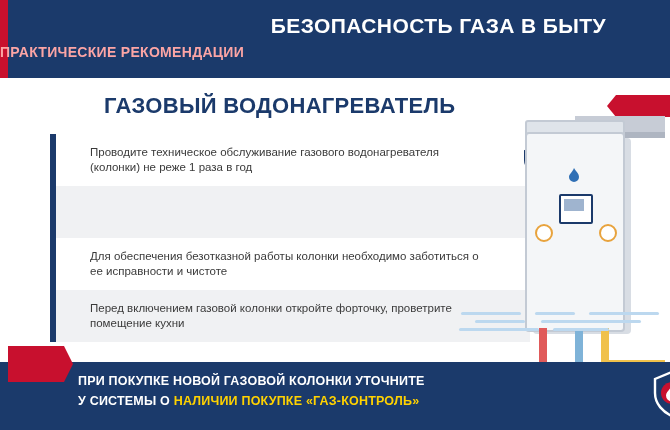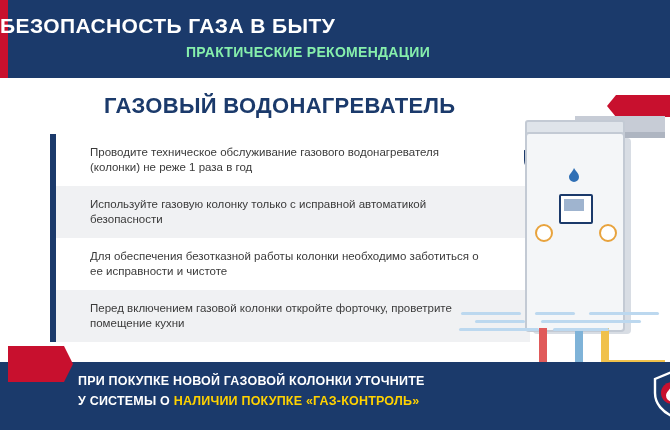--- a/index.html
+++ b/index.html
@@ -19,30 +19,30 @@
   .header{
     position:absolute;left:0;top:0;width:670px;height:78px;
     background:#1b3a6b;
   }
   .header-accent{
     position:absolute;left:0;top:0;width:8px;height:78px;
     background:#c8102e;
   }
   .header-title{
     position:absolute;left:0;top:14px;width:606px;
-    text-align:left;
+    text-align:right;
     color:#ffffff;
     font-size:21px;
     font-weight:bold;
     letter-spacing:0.4px;
   }
   .header-sub{
     position:absolute;left:0;top:44px;width:616px;
-    text-align:center;
-    color:#86efac;
+    text-align:left;
+    color:#fca5a5;
     font-size:14px;
     font-weight:bold;
     letter-spacing:0.3px;
   }
   
   .section-title{
     position:absolute;left:104px;top:93px;
     color:#1b3a6b;
     font-size:22px;
     font-weight:bold;
@@ -207,21 +207,20 @@
       <div class="rule-icon">
         <svg width="34" height="34" viewBox="0 0 34 34">
           <path d="M17 3 L29 8 V17 C29 24 23 29 17 31 C11 29 5 24 5 17 V8 Z" fill="none" stroke="#1b3a6b" stroke-width="2"></path>
           <path d="M11 17 L15.5 21.5 L23 13" fill="none" stroke="#1b3a6b" stroke-width="2.4" stroke-linecap="round" stroke-linejoin="round"></path>
         </svg>
       </div>
     </div>
 
     <div class="rule alt">
       <div class="rule-bar"></div>
-      <div class="rule-text">Используйте газовую колонку только с исправной автоматикой безопасности</div>
       <div class="rule-icon">
         <svg width="34" height="34" viewBox="0 0 34 34">
           <circle cx="19" cy="8" r="4" fill="none" stroke="#1b3a6b" stroke-width="2"></circle>
           <path d="M12 7 H26" stroke="#1b3a6b" stroke-width="2" stroke-linecap="round"></path>
           <path d="M19 12 V22 M19 16 L26 13 M19 16 L13 20" stroke="#1b3a6b" stroke-width="2" stroke-linecap="round"></path>
           <path d="M15 22 L12 31 M22 22 L25 31" stroke="#1b3a6b" stroke-width="2" stroke-linecap="round"></path>
           <path d="M6 24 L10 20 L12 22 L8 26 Z" fill="#1b3a6b"></path>
         </svg>
       </div>
     </div>

